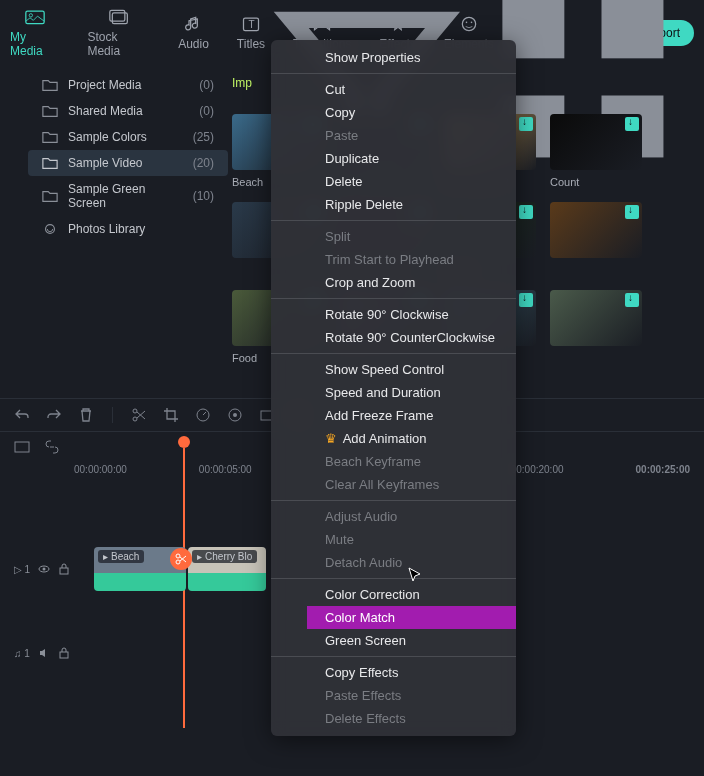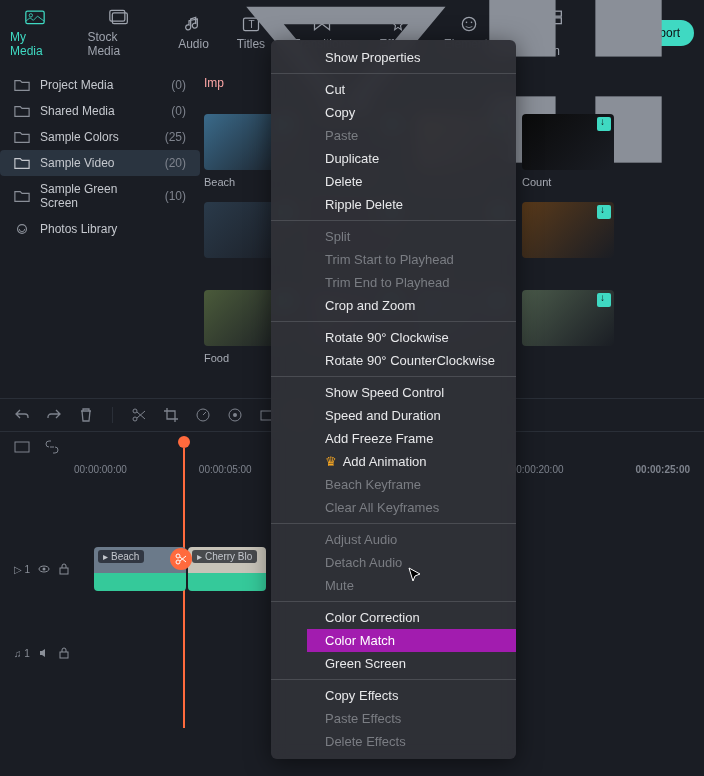--- a/index.html
+++ b/index.html
@@ -12,29 +12,29 @@
   overflow: hidden;
   position: relative;
 }
 .topbar { display: flex; align-items: center; padding: 8px 10px 0; gap: 28px; }
 .topitem { display: flex; flex-direction: column; align-items: center; gap: 4px; cursor: pointer; color: #9ea3ad; }
 .topitem svg { width: 20px; height: 18px; }
 .topitem.active { color: #3fd9c2; }
 .export-btn { margin-left: auto; background: #3fd9c2; color: #0e1014; padding: 6px 14px; border-radius: 14px; display: flex; align-items: center; gap: 6px; font-weight: 500; }
 .export-btn svg { width: 14px; height: 14px; }
 .main { display: flex; height: 340px; }
-.sidebar { width: 200px; padding: 14px 0 0; }
+.sidebar { width: 200px; padding: 14px 0 0; margin-left: 28px; }
 .srow { display: flex; align-items: center; padding: 6px 14px; gap: 10px; cursor: pointer; }
 .srow.sel { background: #2a3440; border-radius: 4px; }
 .srow .lbl { flex: 1; }
 .srow .cnt { color: #7e838d; }
 .srow svg { width: 16px; height: 14px; }
 .gallery { flex: 1; padding: 10px 0 0 4px; }
 .toolbar-row { display: flex; align-items: center; gap: 14px; padding-right: 16px; height: 30px; }
-.import-btn { color: #fca5a5; }
+.import-btn { color: #bef264; }
 .filter-icn, .grid-icn { margin-left: auto; }
 .thumbs { display: flex; flex-wrap: wrap; gap: 14px; padding-top: 16px; }
 .thumb { width: 92px; }
 .thumb .img { width: 92px; height: 56px; border-radius: 4px; background: #2b3340; position: relative; }
 .thumb .dl { position: absolute; top: 3px; right: 3px; width: 14px; height: 14px; background: #3fd9c2; border-radius: 2px; }
 .thumb .dl::after { content: "↓"; color: #0e1014; font-size: 10px; position: absolute; left: 3px; top: -1px; }
 .thumb .cap { margin-top: 6px; font-size: 11px; color: #a8acb5; }
 .midbar { display: flex; align-items: center; gap: 16px; padding: 8px 14px; border-top: 1px solid #2a2f38; border-bottom: 1px solid #2a2f38; }
 .midbar svg { width: 16px; height: 16px; color: #7e838d; }
 .midbar .sp { width: 1px; height: 16px; background: #2a2f38; margin: 0 2px; }
@@ -407,23 +407,20 @@
     <div class="mi">
       <span>Ripple Delete</span>
     </div>
     <div class="sep"></div>
     <div class="mi dis">
       <span>Split</span>
     </div>
     <div class="mi dis">
       <span>Trim Start to Playhead</span>
     </div>
-    <div class="mi dis">
-      <span>Trim End to Playhead</span>
-    </div>
     <div class="mi">
       <span>Crop and Zoom</span>
     </div>
     <div class="sep"></div>
     <div class="mi">
       <span>Rotate 90° Clockwise</span>
     </div>
     <div class="mi">
       <span>Rotate 90° CounterClockwise</span>
     </div>
@@ -445,24 +442,24 @@
       <span>Beach Keyframe</span>
     </div>
     <div class="mi dis">
       <span>Clear All Keyframes</span>
     </div>
     <div class="sep"></div>
     <div class="mi dis">
       <span>Adjust Audio</span>
     </div>
     <div class="mi dis">
+      <span>Mute</span>
+    </div>
+    <div class="mi dis">
       <span>Detach Audio</span>
-    </div>
-    <div class="mi dis">
-      <span>Mute</span>
     </div>
     <div class="sep"></div>
     <div class="mi">
       <span>Color Correction</span>
     </div>
     <div class="mi hl">
       <span>Color Match</span>
     </div>
     <div class="mi">
       <span>Green Screen</span>

